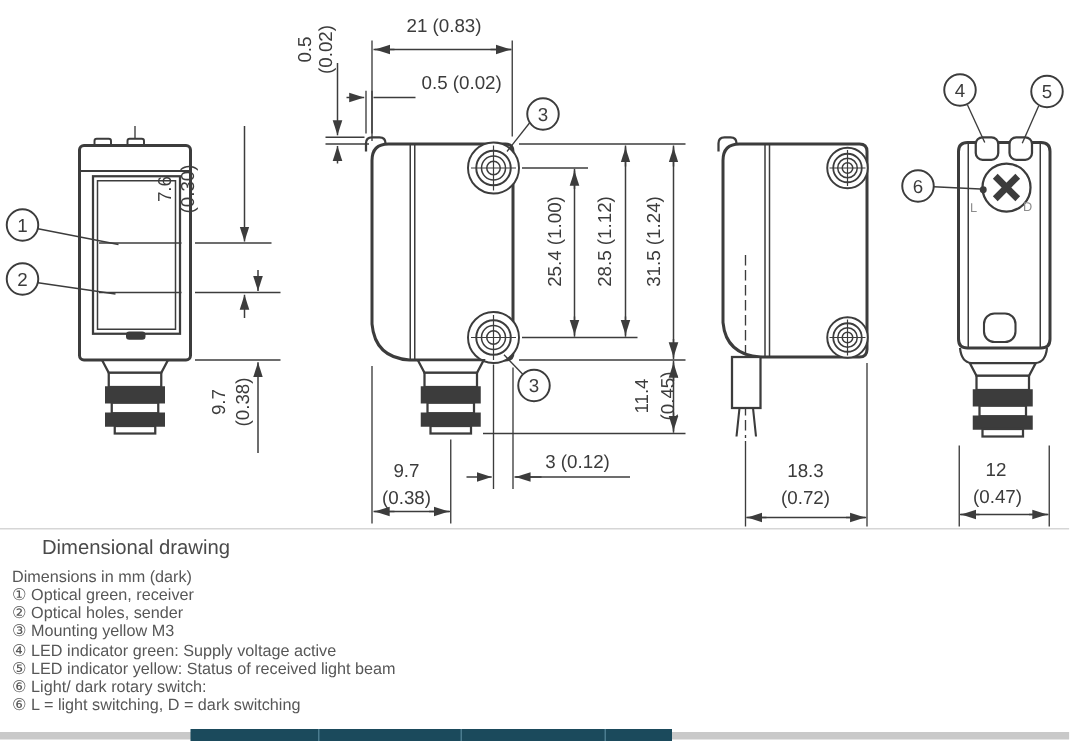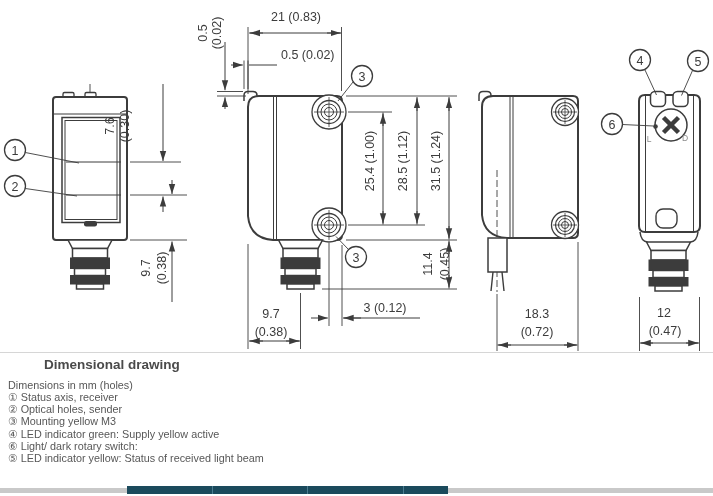--- a/index.html
+++ b/index.html
@@ -12,21 +12,21 @@
   .screen{
     position:relative;width:713px;height:496px;background:#ffffff;
     font-family:"Liberation Sans", sans-serif;overflow:hidden;
   }
   svg text{font-family:"Liberation Sans", sans-serif;fill:var(--line);}
   .dimtxt{font-size:12.5px;}
   .callout-num{font-size:12.5px;}
   .ld{font-size:8.5px;fill:#8c8c8c;}
   .sepline{position:absolute;left:0;top:352px;width:713px;height:1px;background:#d6d6d6;}
   .textblock{position:absolute;left:8px;top:357px;color:var(--text);}
-  .textblock h1{font-size:13.5px;font-weight:bold;color:#4a4a4a;margin:0 0 7px 16px;padding-left:20px;}
+  .textblock h1{font-size:13.5px;font-weight:normal;color:#4a4a4a;margin:0 0 7px 0;padding-left:20px;}
   .legend-line{font-size:10.8px;line-height:12.15px;white-space:nowrap;color:var(--text);}
   .legend-line .num{margin-right:3px;}
   .footer-gray{position:absolute;left:0;top:487.5px;width:713px;height:5px;background:var(--footerbar);}
   .footer-accent{position:absolute;top:485.5px;height:8px;background:var(--accent);}
   .footer-sep{position:absolute;top:485.5px;height:8px;width:1.5px;background:#4b7c8f;}
 </style>
 </head>
 <body>
 
 <div class="screen">
@@ -228,27 +228,28 @@
     <line x1="622.5" y1="124.5" x2="653.5" y2="126" stroke="#3c3c3c" stroke-width="0.9"></line>
     <circle cx="612" cy="124" r="10.5" fill="#fff" stroke="#3c3c3c" stroke-width="1.3"></circle>
     <text class="callout-num" text-anchor="middle" x="612" y="128.5">6</text>
   </g>
 </svg>
 
 <div class="sepline"></div>
 
 <div class="textblock">
   <h1>Dimensional drawing</h1>
-  <div class="legend-line">Dimensions in mm (holes)</div>
-  <div class="legend-line"><span class="num">①</span><span>Status axis, receiver</span></div>
+  <div class="legend-line">Dimensions in mm (dark)</div>
+  <div class="legend-line"><span class="num">①</span><span>Optical green, receiver</span></div>
   <div class="legend-line"><span class="num">②</span><span>Optical holes, sender</span></div>
   <div class="legend-line"><span class="num">③</span><span>Mounting yellow M3</span></div>
-  <div class="legend-line"><span class="num">④</span><span>LED indicator green: Supply yellow active</span></div>
+  <div class="legend-line"><span class="num">④</span><span>LED indicator green: Supply voltage active</span></div>
+  <div class="legend-line"><span class="num">⑤</span><span>LED indicator yellow: Status of received light beam</span></div>
   <div class="legend-line"><span class="num">⑥</span><span>Light/ dark rotary switch:</span></div>
-  <div class="legend-line"><span class="num">⑤</span><span>LED indicator yellow: Status of received light beam</span></div>
+  <div class="legend-line"><span class="num">⑥</span><span>L = light switching, D = dark switching</span></div>
 </div>
 
 <div class="footer-gray"></div>
 <div class="footer-accent" style="left:127px;width:321px;"></div>
 <div class="footer-sep" style="left:211.5px;"></div>
 <div class="footer-sep" style="left:306.5px;"></div>
 <div class="footer-sep" style="left:402.5px;"></div>
 
 </div>
 

